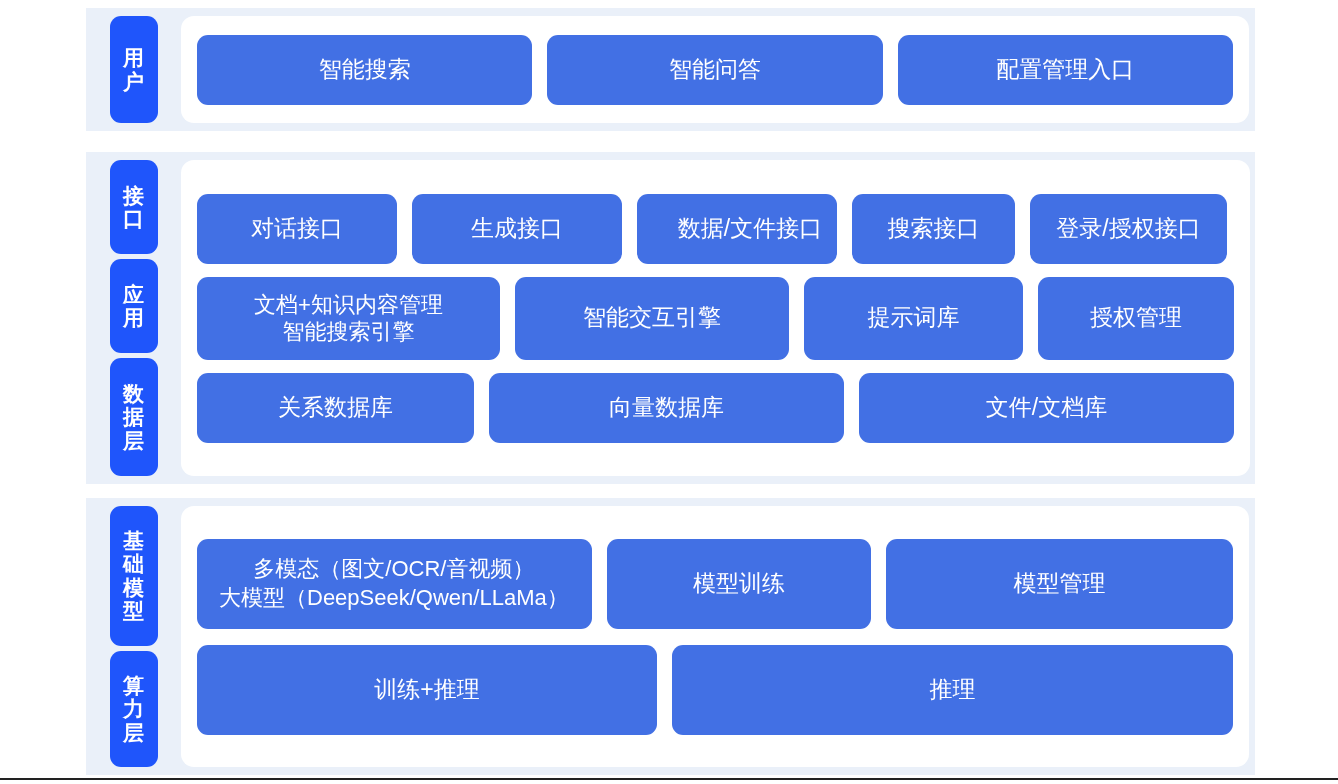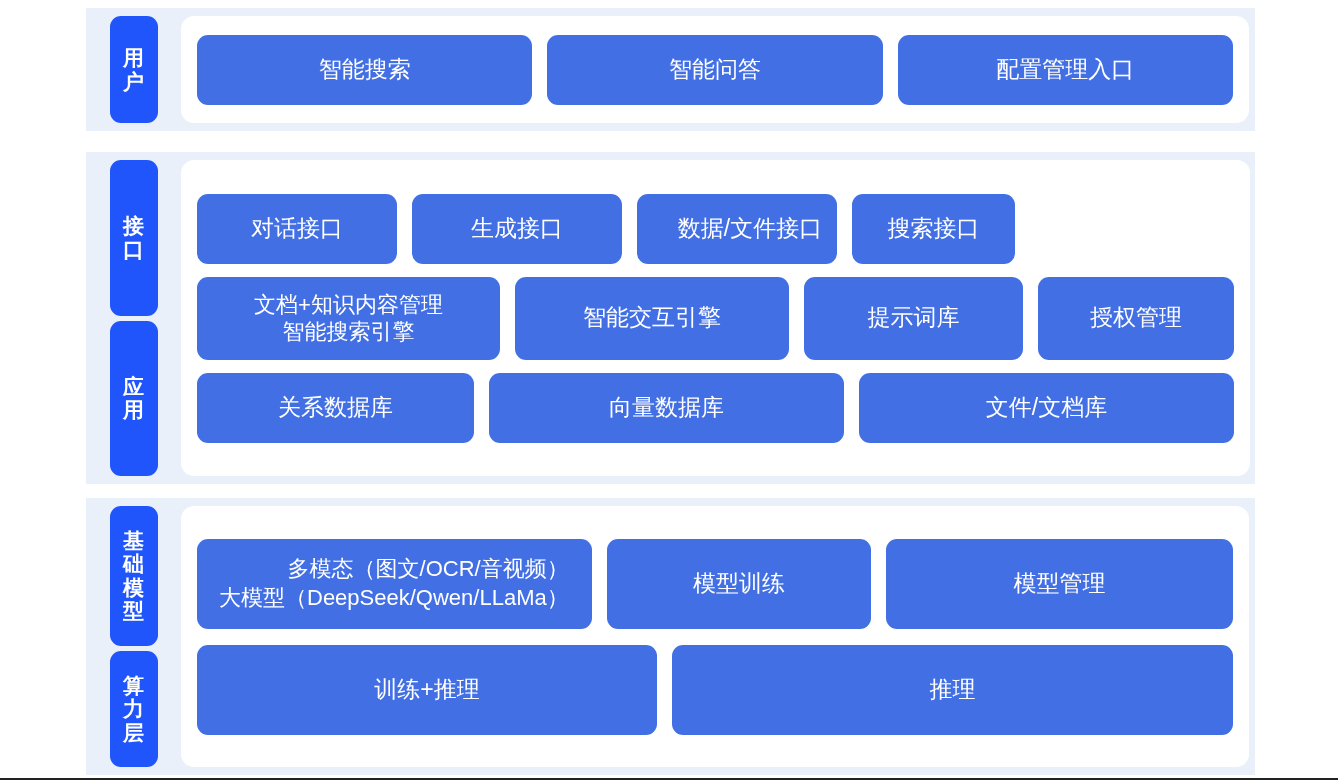--- a/index.html
+++ b/index.html
@@ -88,21 +88,21 @@
     justify-content: center;
     text-align: center;
     font-size: 23px;
     line-height: 1.3;
     padding: 6px 10px;
     white-space: pre-line;
   }
 
   .box.left-text {
     justify-content: flex-start;
-    text-align: right;
+    text-align: center;
     padding-left: 22px;
   }
 
   
   #section-user { top: 8px; height: 123px; }
   #section-user .panel { gap: 0; }
   #section-user .row { height: 70px; }
   #section-user .box { flex: 1 1 0; }
 
   
@@ -164,28 +164,30 @@
         <div class="box">智能问答</div>
         <div class="box">配置管理入口</div>
       </div>
     </div>
   </div>
 
   <div class="section" id="section-middle">
     <div class="label-strip">
       <div class="tab">接口</div>
       <div class="tab">应用</div>
+      <div class="tab">数据层</div>
     </div>
     <div class="panel">
 
       <div class="row">
         <div class="box if-1">对话接口</div>
         <div class="box if-2">生成接口</div>
         <div class="box if-3">数据/文件接口</div>
         <div class="box if-4">搜索接口</div>
+        <div class="box if-5">登录/授权接口</div>
       </div>
 
       <div class="row app-row">
         <div class="box ap-1">文档+知识内容管理
 智能搜索引擎</div>
         <div class="box ap-2">智能交互引擎</div>
         <div class="box ap-3">提示词库</div>
         <div class="box ap-4">授权管理</div>
       </div>
 

